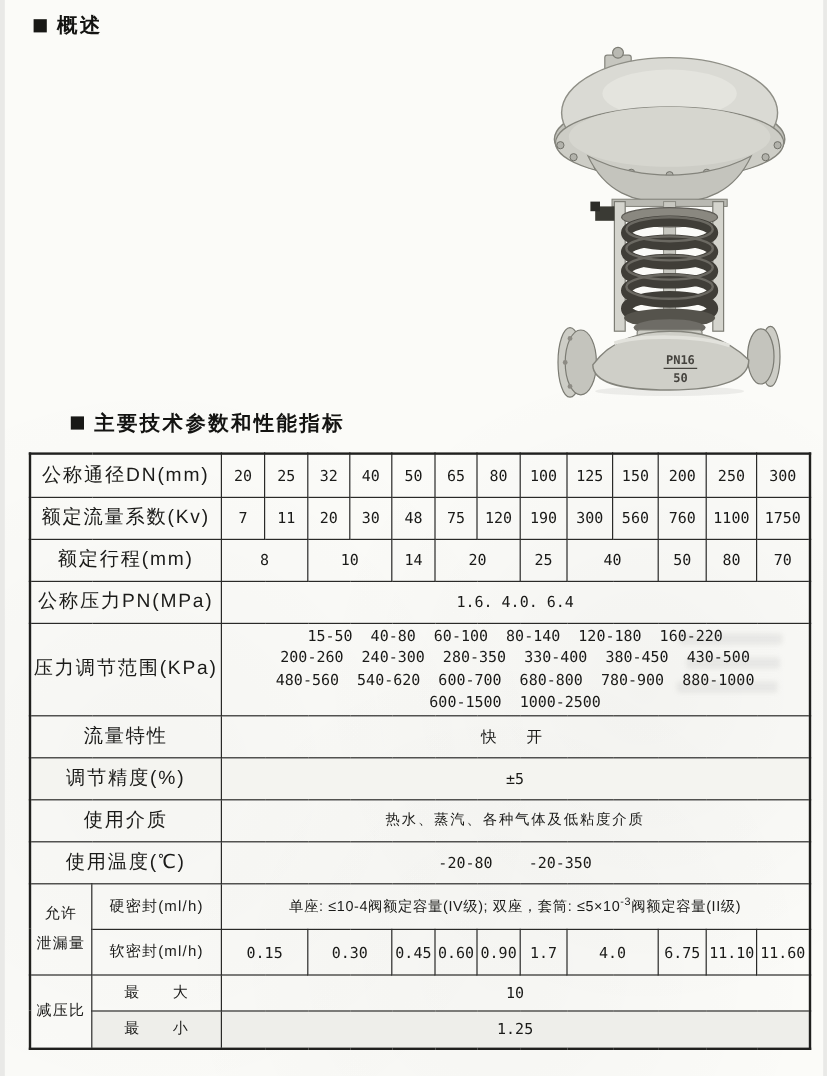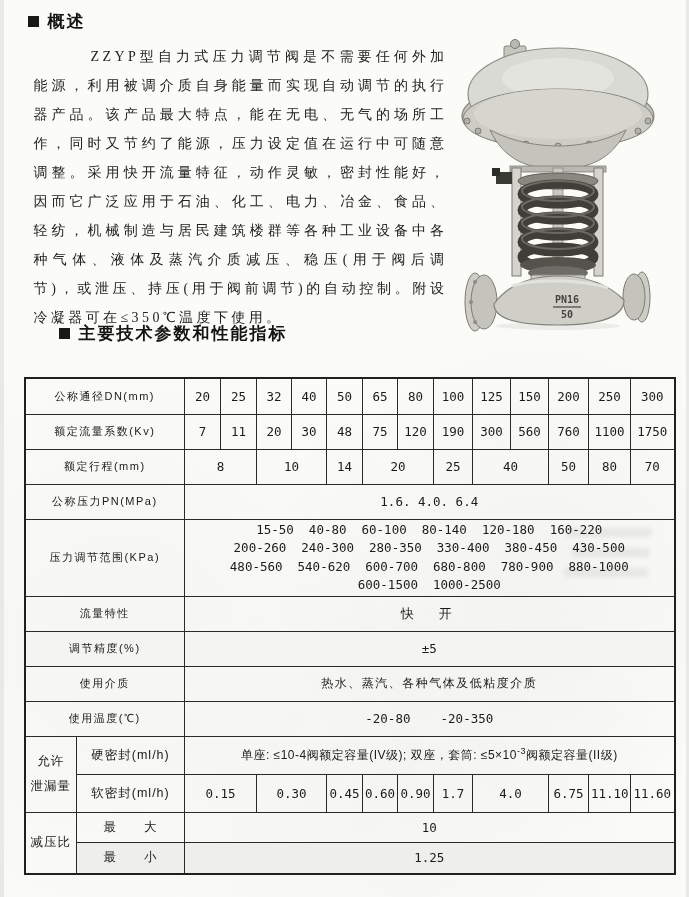--- a/index.html
+++ b/index.html
@@ -14,42 +14,42 @@
     font-family:"Liberation Sans", sans-serif;
     color:#1d1d1b;
   }
   .section-head{
     position:absolute;left:24px;display:flex;align-items:center;gap:9px;
     font-weight:bold;font-size:17px;letter-spacing:2px;color:#141412;
     font-family:"Liberation Sans", sans-serif;
   }
   .bullet{width:11px;height:11px;background:#181816;display:inline-block;flex:0 0 auto;}
   #head-overview{top:10px;}
-  #head-specs{top:322px;padding-left:31px;}
+  #head-specs{top:341px;padding-left:31px;}
   .para{
     position:absolute;left:30px;top:42px;width:414px;
     font-family:"Liberation Serif", serif;
     font-size:14px;line-height:29px;letter-spacing:3.4px;
     text-align:justify;text-justify:inter-character;
     text-indent:57px;color:#232321;
   }
   .photo{position:absolute;left:448px;top:16px;width:214px;height:316px;}
   
   table.specs{
     position:absolute;left:20px;top:377px;width:650px;
     border-collapse:collapse;table-layout:fixed;
     font-size:12px;color:#1b1b19;
     border:2px solid #20201e;
   }
   table.specs td{
     border:1.5px solid #2a2a28;
     text-align:center;vertical-align:middle;
     padding:1px 2px;overflow:hidden;
   }
-  td.rowlabel{text-align:left;padding-left:10px;font-size:11px;letter-spacing:1.5px;}
+  td.rowlabel{text-align:left;padding-left:10px;font-size:16px;letter-spacing:1.5px;}
   td.grouplabel{font-size:12.5px;letter-spacing:1px;line-height:25px;}
   td.sublabel{font-size:12.5px;letter-spacing:1px;}
   .num{font-family:"DejaVu Sans Mono", monospace;font-size:12.5px;}
   td.rangecell{text-align:left;padding-left:13px;}
   .rangeline{font-family:"DejaVu Sans Mono", monospace;font-size:12.5px;line-height:18.5px;white-space:pre;}
   .pre{white-space:pre;}
   tr.h36{height:36px;} tr.h35{height:35px;} tr.h76{height:76px;}
   tr.h38{height:38px;margin-left:44px;} tr.h30{height:30px;} tr.h32{height:32px;}
   tr.tint-light td{background:#f4f4f0;}
   tr.tint-min td{background:#eeeeea;}
@@ -59,21 +59,20 @@
 </head>
 <body>
 
 <div class="sheet">
 
   <div class="section-head" id="head-overview">
     <span class="bullet"></span>
     <span>概述</span>
   </div>
 
-  <div class="para">ZZYP型自力式压力调节阀是不需要任何外加能源，利用被调介质自身能量而实现自动调节的执行器产品。该产品最大特点，能在无电、无气的场所工作，同时又节约了能源，压力设定值在运行中可随意调整。采用快开流量特征，动作灵敏，密封性能好，因而它广泛应用于石油、化工、电力、冶金、食品、轻纺，机械制造与居民建筑楼群等各种工业设备中各种气体、液体及蒸汽介质减压、稳压(用于阀后调节)，或泄压、持压(用于阀前调节)的自动控制。附设冷凝器可在≤350℃温度下使用。</div>
 
   <div class="photo">
     <svg width="214" height="316" viewBox="0 0 214 316" xmlns="http://www.w3.org/2000/svg">
 
       <ellipse cx="106" cy="310" rx="62" ry="4" fill="rgba(0,0,0,0.06)"></ellipse>
 
       <g>
         <rect x="52" y="30" width="22" height="13" rx="2" fill="#c6c6bf" stroke="#85857d" stroke-width="1"></rect>
         <circle cx="63" cy="28" r="4.5" fill="#b9b9b2" stroke="#7b7b73" stroke-width="1"></circle>
         <circle cx="106" cy="40" r="6" fill="#d3d3cc" stroke="#8d8d85" stroke-width="1"></circle>

